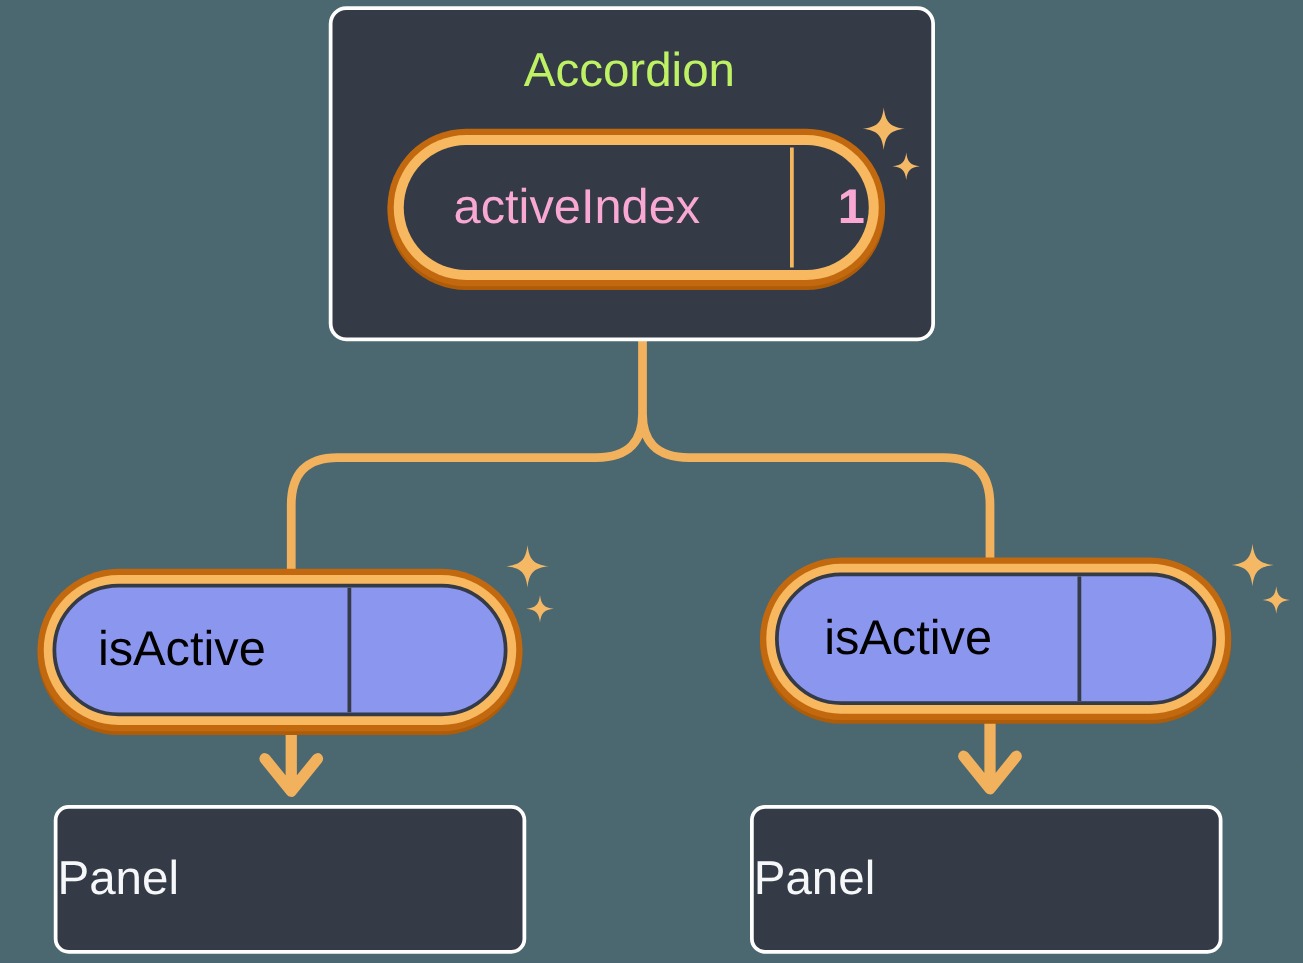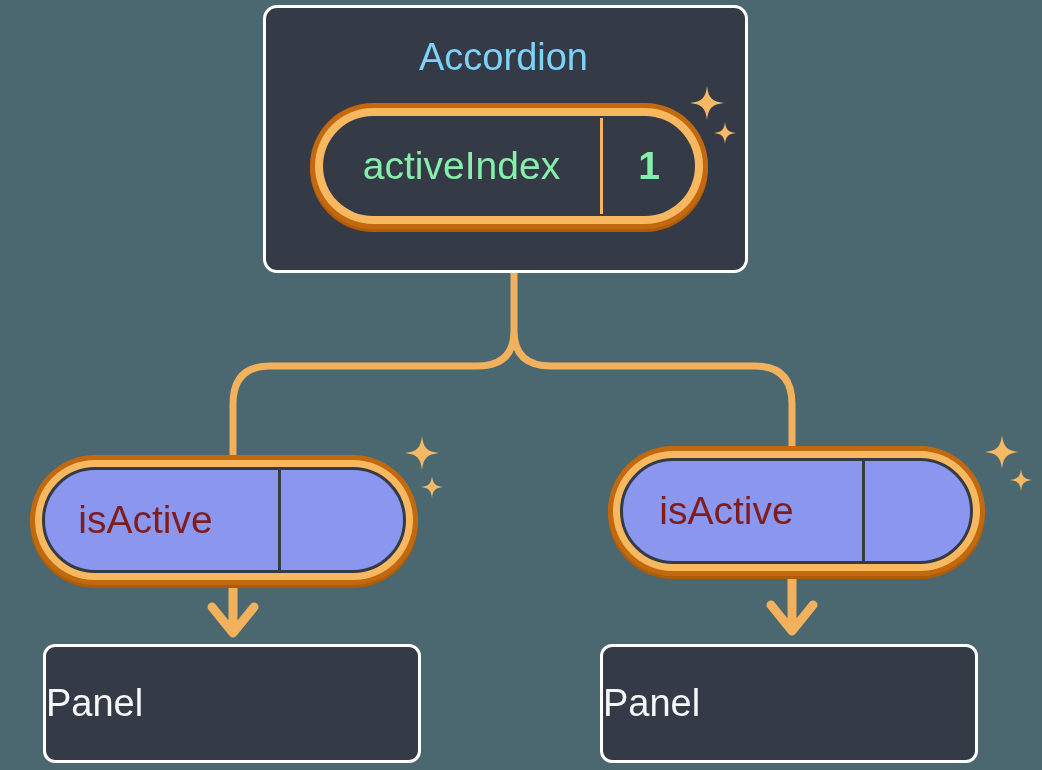--- a/index.html
+++ b/index.html
@@ -12,52 +12,52 @@
   .sparkles{z-index:3;}
 
   
   .node{
     position:absolute;background:#343B47;border:3px solid #FFFFFF;
     border-radius:14px;box-sizing:border-box;z-index:2;
   }
   .accordion-box{left:263px;top:5px;width:485px;height:268px;}
   .node-title{
     position:absolute;left:0;right:4px;top:28px;text-align:center;
-    color:#7dd3fc;font-size:38px;font-weight:500;
+    color:#bef264;font-size:38px;font-weight:500;
   }
   .panel{
     display:flex;align-items:center;justify-content:flex-start;
     color:#F6F7F9;font-size:38px;font-weight:500;border-radius:12px;
   }
   .panel-left{left:43px;top:644px;width:378px;height:119px;}
   .panel-right{left:600px;top:644px;width:378px;height:119px;}
 
   
   .pill-outer{
     position:absolute;background:#F7B860;border-radius:999px;
     box-sizing:border-box;padding:8px;
     box-shadow:0 0 0 5px #C2690F, 0 3px 0 5px #AF5C09;
     z-index:2;
   }
   .state-pill{left:49px;top:100px;width:388px;height:116px;}
   .pill-core{
     height:100%;border-radius:999px;display:flex;align-items:stretch;
     box-sizing:border-box;overflow:hidden;
   }
-  .state-core{background:#343B47;color:#86efac;font-size:39px;}
+  .state-core{background:#343B47;color:#f9a8d4;font-size:39px;gap:32px;}
   .seg{display:flex;align-items:center;justify-content:center;}
   .state-label{width:277px;}
   .state-div{width:3px;background:#F5B660;margin:2px 0;}
   .state-value{flex:1;font-weight:700;}
 
   .prop-pill{padding:7px;}
   .prop-left{left:35px;top:460px;width:378px;height:120px;}
   .prop-right{left:613px;top:451px;width:367px;height:120px;}
   .prop-core{
-    background:#8B96EE;border:3px solid #343B47;color:#7f1d1d;font-size:39px;gap:32px;
+    background:#8B96EE;border:3px solid #343B47;color:#000000;font-size:39px;gap:32px;
   }
   .prop-left .prop-label{width:201px;}
   .prop-right .prop-label{width:207px;}
   .prop-div{width:3px;background:#343B47;}
   .prop-value{flex:1;font-weight:700;}
 </style>
 </head>
 <body>
 
 <div class="canvas">

